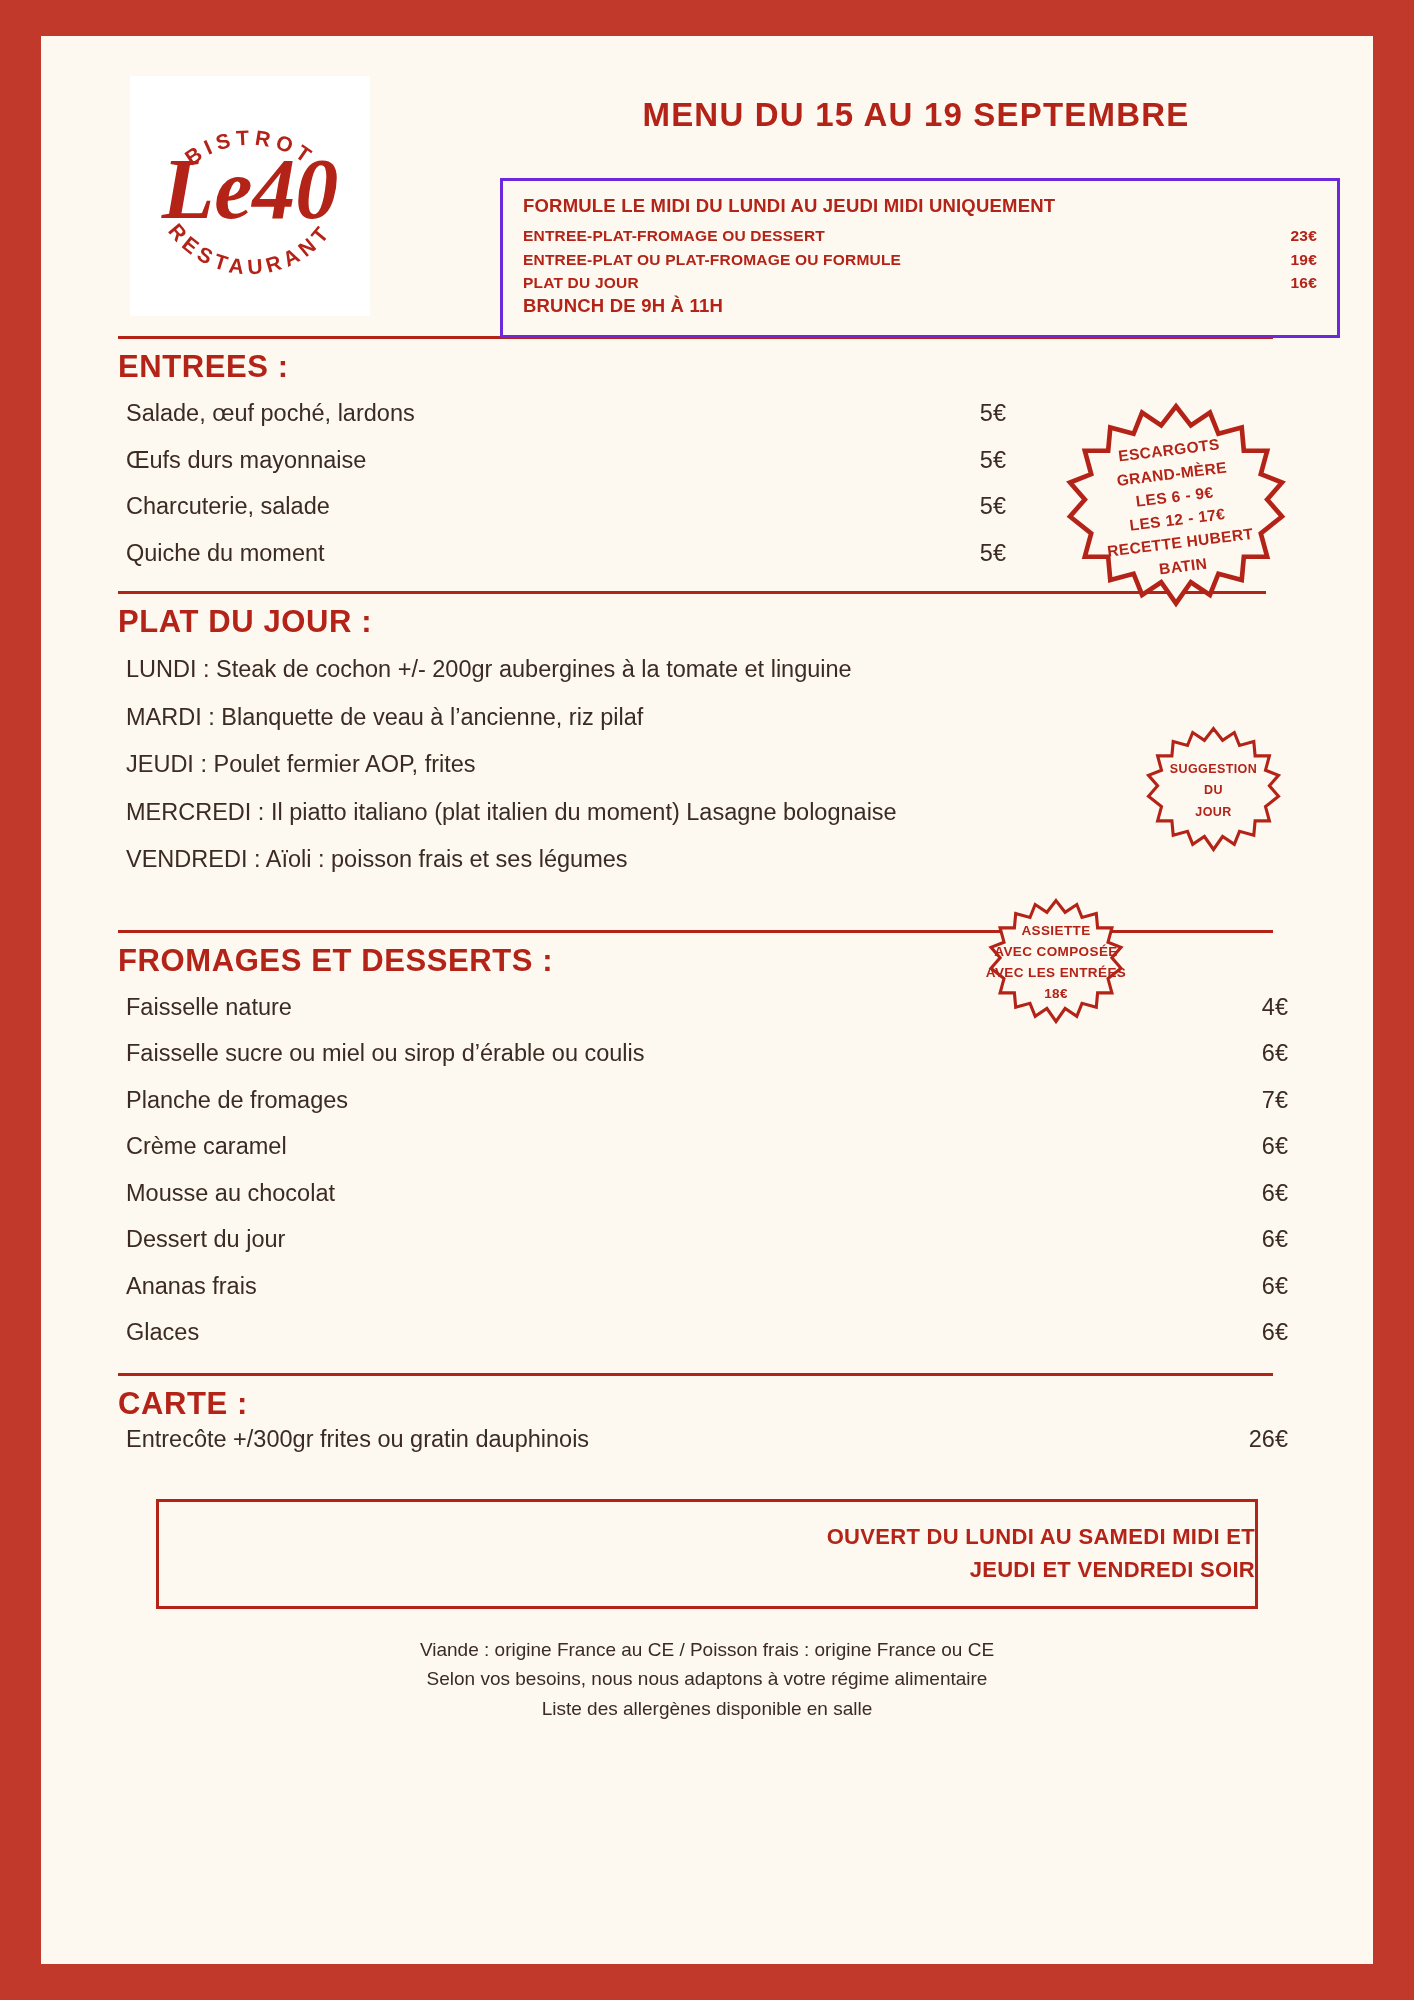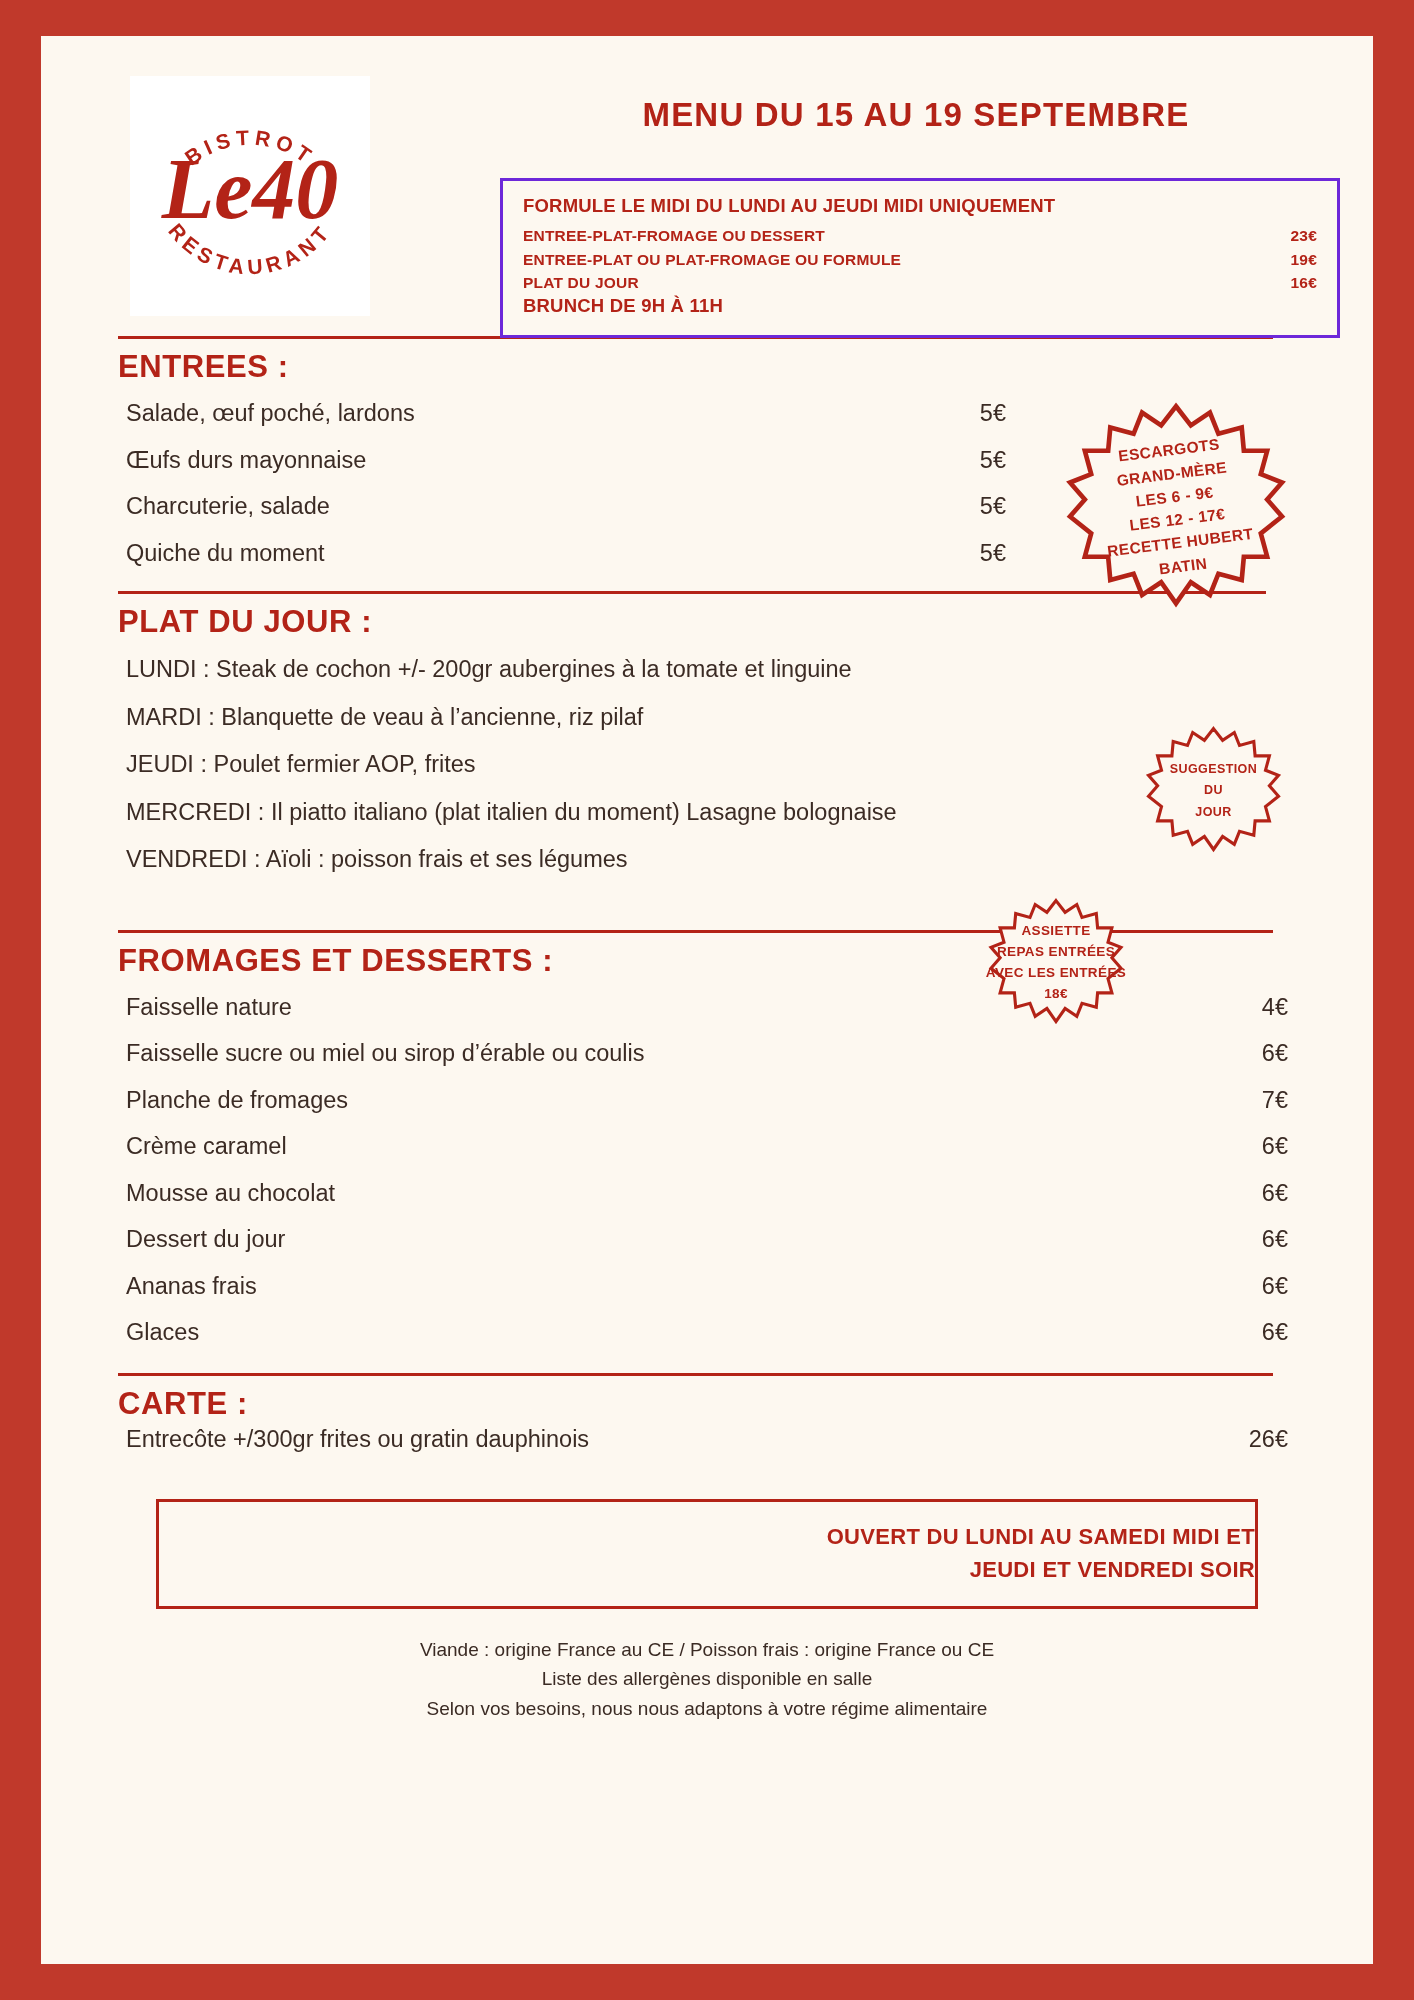--- a/index.html
+++ b/index.html
@@ -295,22 +295,22 @@
       </div>
     </div>
 
     <div class="hours-box">
       <div>OUVERT DU LUNDI AU SAMEDI MIDI ET</div>
       <div>JEUDI ET VENDREDI SOIR</div>
     </div>
 
     <div class="notes">
       <div>Viande : origine France au CE / Poisson frais : origine France ou CE</div>
+      <div>Selon vos besoins, nous nous adaptons à votre régime alimentaire</div>
       <div>Liste des allergènes disponible en salle</div>
-      <div>Selon vos besoins, nous nous adaptons à votre régime alimentaire</div>
     </div>
 
     <div class="star-wrap" id="star-escargots">
       <svg width="250" height="212" viewBox="0 0 100 100" aria-hidden="true">
         <polygon fill="#fdf8f0" stroke="#b32317" stroke-width="2.2" points="50,2 57,11 66,5 70,15 81,12 82,23 93,23 90,34 100,38 93,46 100,54 90,62 93,73 82,73 81,84 70,81 66,91 57,85 50,95 43,85 34,91 30,81 19,84 18,73 7,73 10,62 0,54 7,46 0,38 10,34 7,23 18,23 19,12 30,15 34,5 43,11"></polygon>
       </svg>
       <div class="star-text">
         <span>ESCARGOTS</span>
         <span>GRAND-MÈRE</span>
         <span>LES 6 - 9€</span>
@@ -330,20 +330,20 @@
         <span>JOUR</span>
       </div>
     </div>
 
     <div class="star-wrap" id="star-assiette">
       <svg width="230" height="130" viewBox="0 0 100 100" aria-hidden="true">
         <polygon fill="#fdf8f0" stroke="#b32317" stroke-width="2.4" points="50,2 57,11 66,5 70,15 81,12 82,23 93,23 90,34 100,38 93,46 100,54 90,62 93,73 82,73 81,84 70,81 66,91 57,85 50,95 43,85 34,91 30,81 19,84 18,73 7,73 10,62 0,54 7,46 0,38 10,34 7,23 18,23 19,12 30,15 34,5 43,11"></polygon>
       </svg>
       <div class="star-text">
         <span>ASSIETTE</span>
-        <span>REPAS ENTRÉES</span>
+        <span>AVEC COMPOSÉE</span>
         <span>AVEC LES ENTRÉES</span>
         <span>18€</span>
       </div>
     </div>
 
   </div>
 </div>
 
 </body></html>

